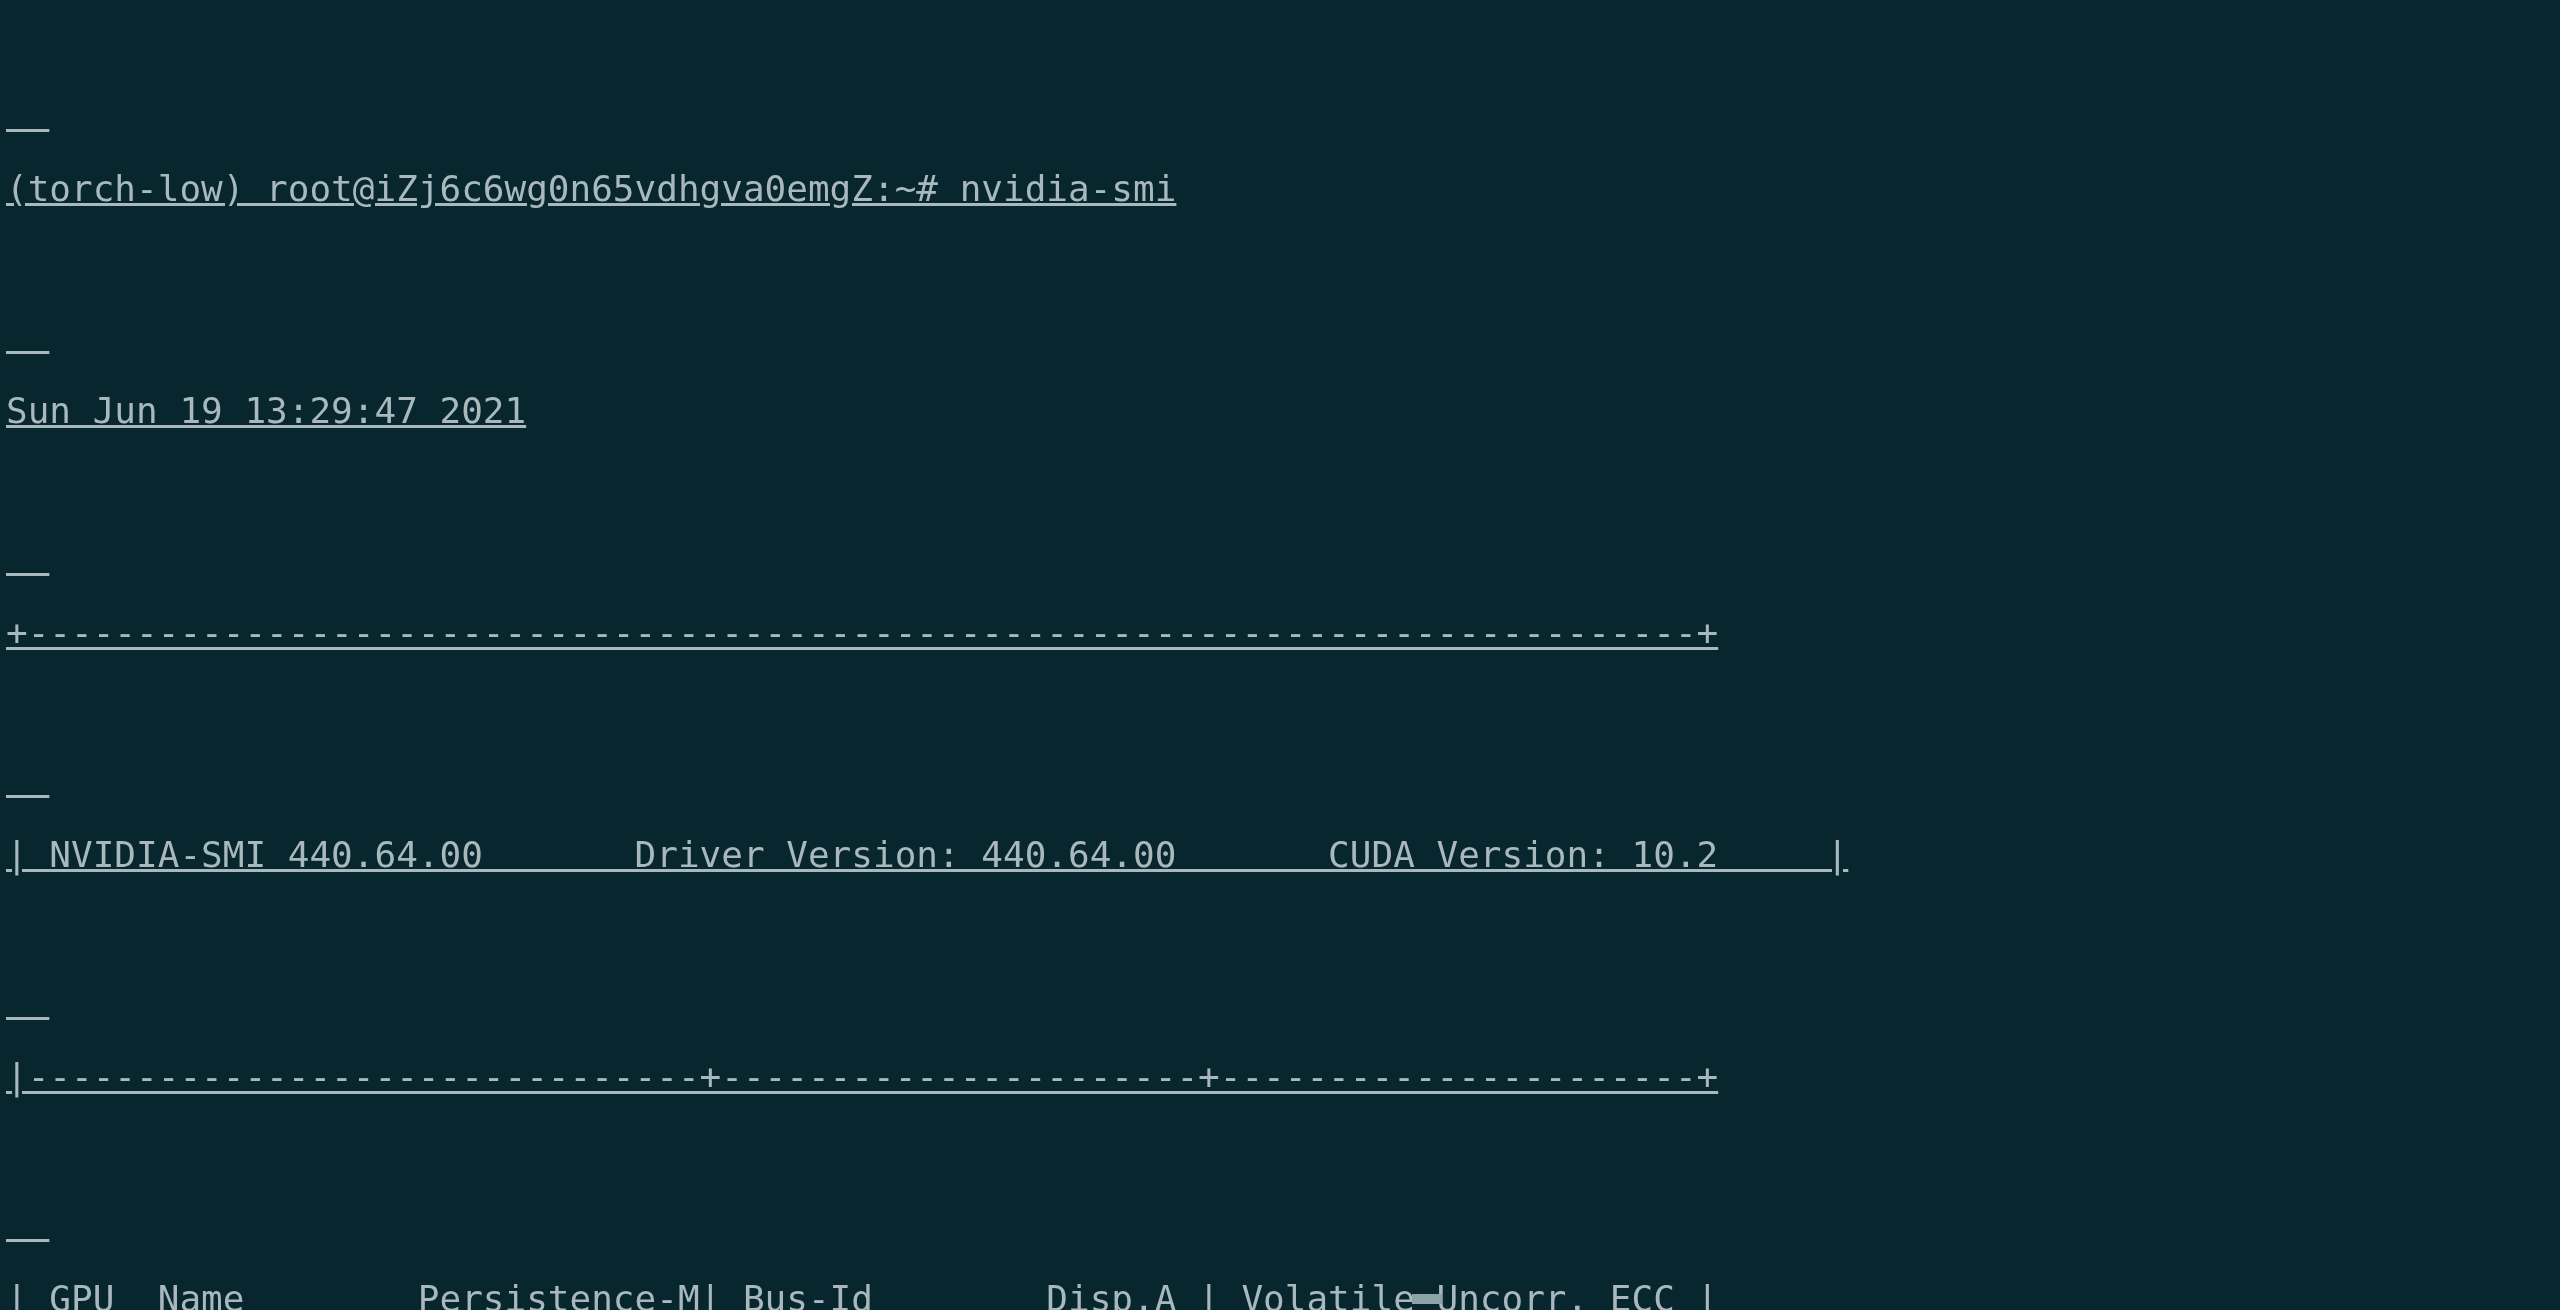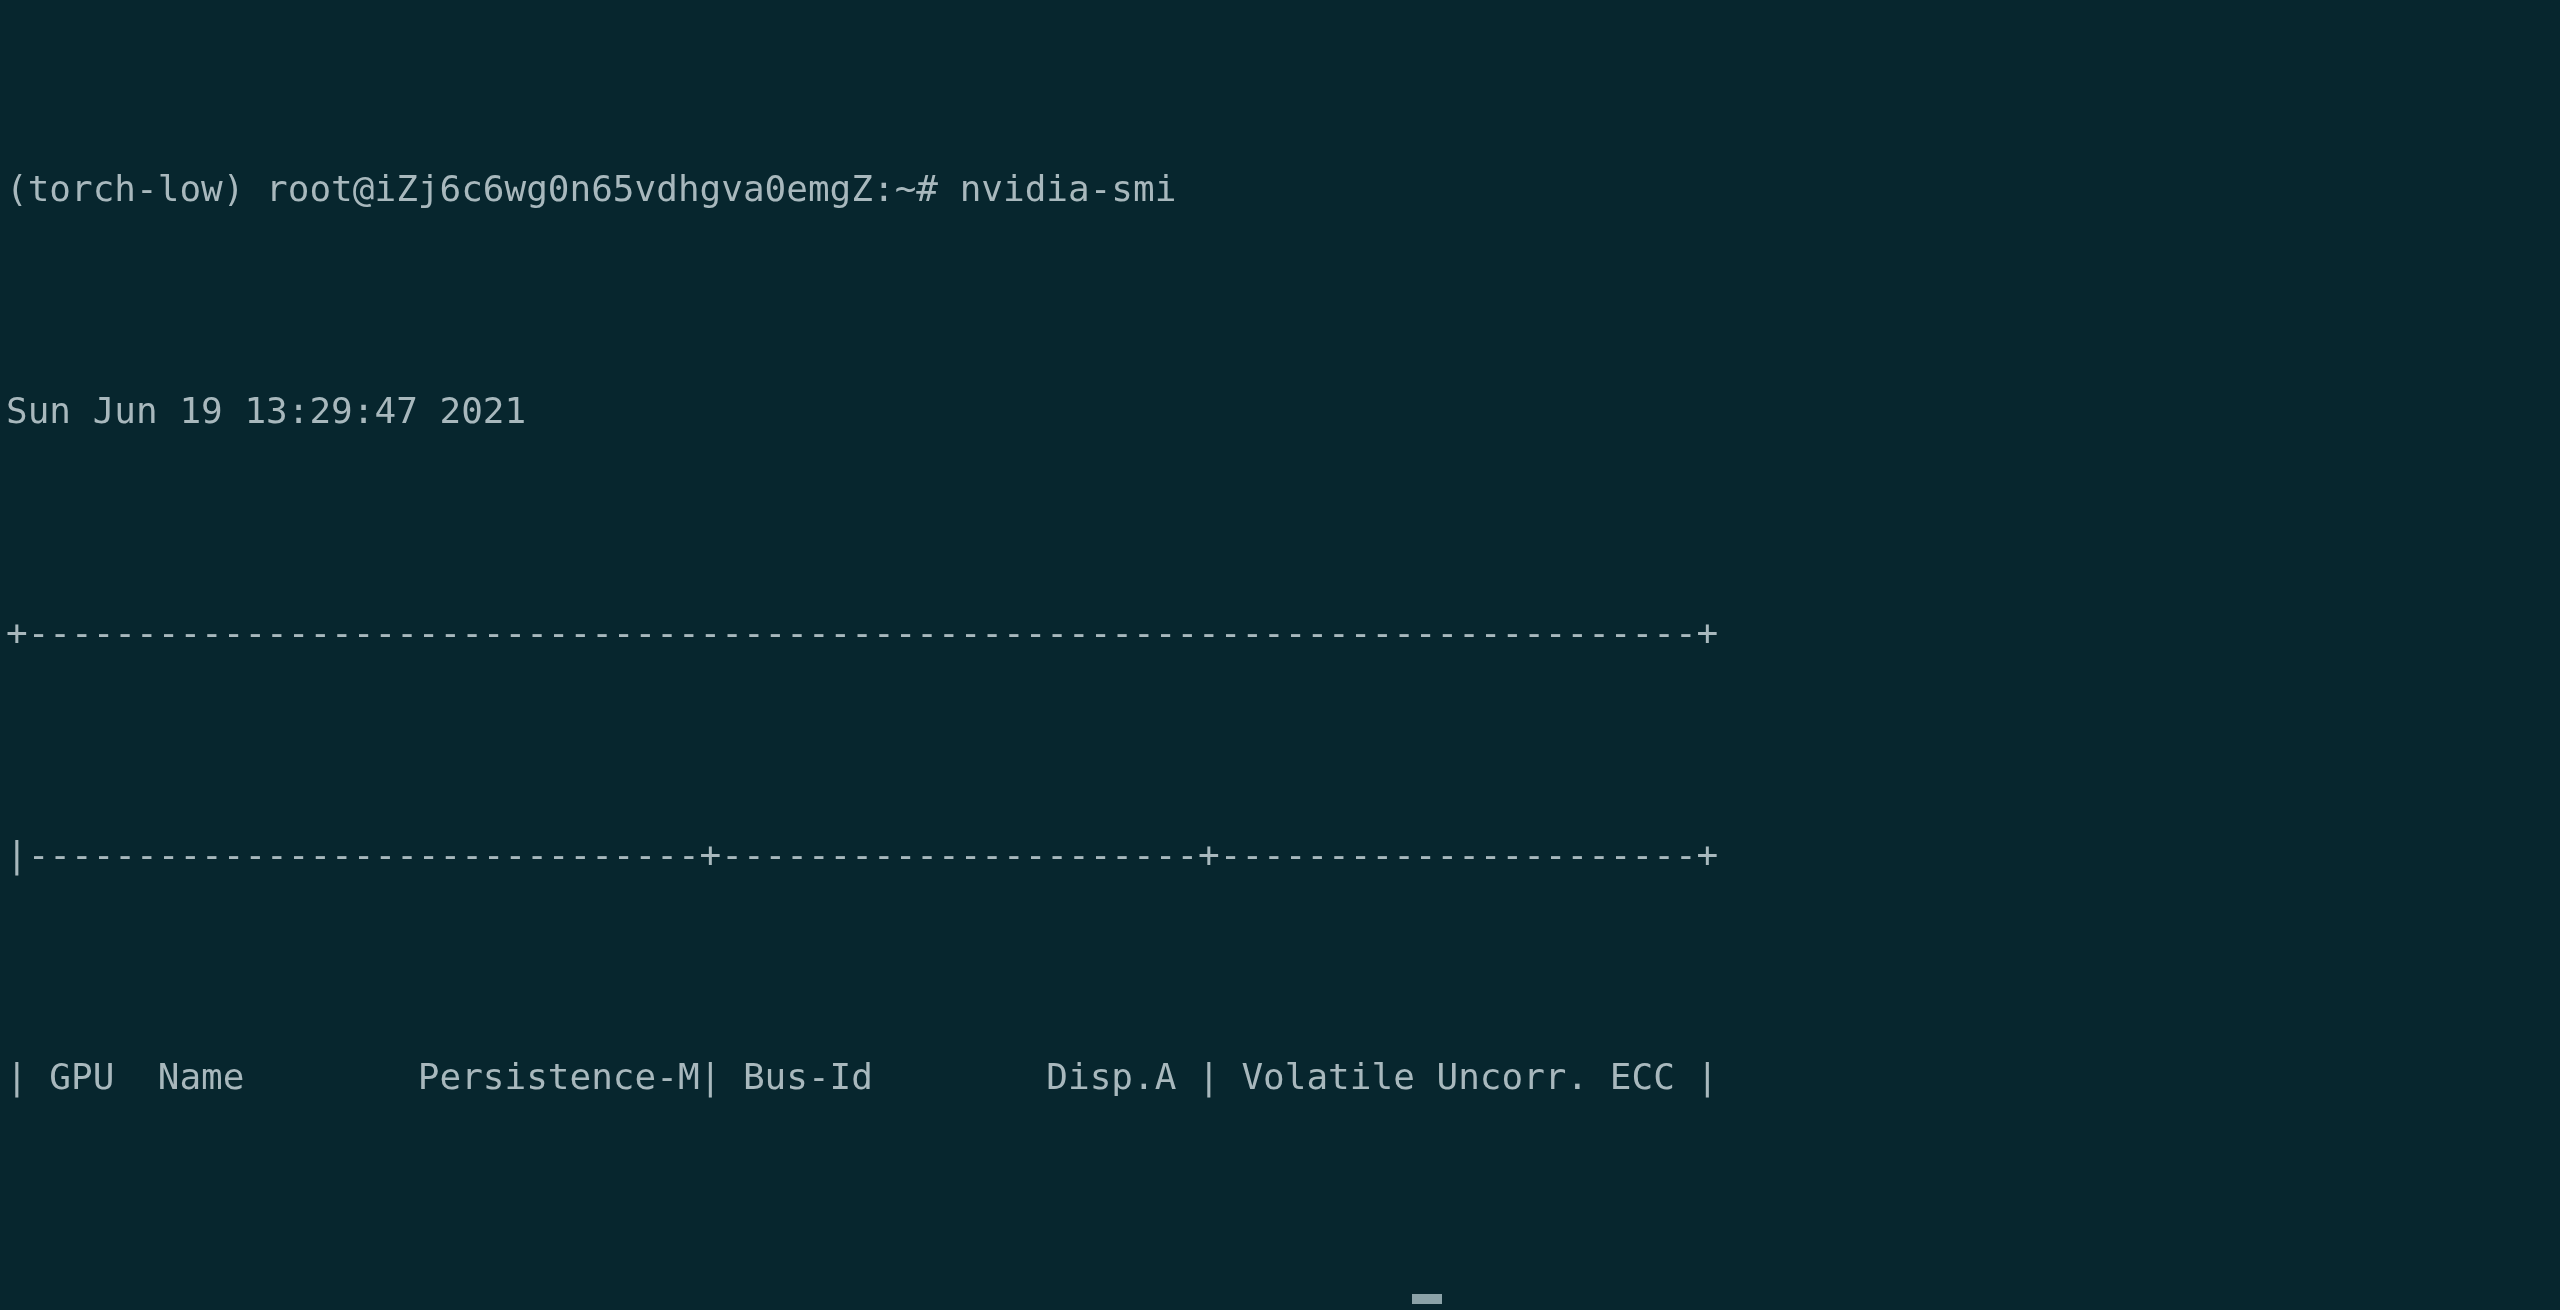--- a/index.html
+++ b/index.html
@@ -18,20 +18,21 @@
     height: 1310px;
     background: #07262e;
     font-family: "DejaVu Sans Mono", "Liberation Mono", monospace;
     font-size: 36px;
     line-height: 74px;
     color: #a8b8bd;
     padding: 4px 0 0 6px;
     box-sizing: border-box;
     letter-spacing: 0px;
     white-space: pre;
+    text-decoration: underline;
     -webkit-font-smoothing: antialiased;
   }
   .line {
     height: 74px;
     white-space: pre;
     font-variant-ligatures: none;
   }
   .cursor {
     position: absolute;
     left: 1412px;
@@ -41,20 +42,21 @@
     background: #8ba2a8;
   }
 </style>
 </head>
 <body>
 
 <div id="terminal">
   <div class="line">(torch-low) root@iZj6c6wg0n65vdhgva0emgZ:~# nvidia-smi</div>
   <div class="line">Sun Jun 19 13:29:47 2021</div>
   <div class="line">+-----------------------------------------------------------------------------+</div>
+  <div class="line">| NVIDIA-SMI 440.64.00       Driver Version: 440.64.00       CUDA Version: 10.2     |</div>
   <div class="line">|-------------------------------+----------------------+----------------------+</div>
   <div class="line">| GPU  Name        Persistence-M| Bus-Id        Disp.A | Volatile Uncorr. ECC |</div>
   
   
   
   
   
   
   
   

